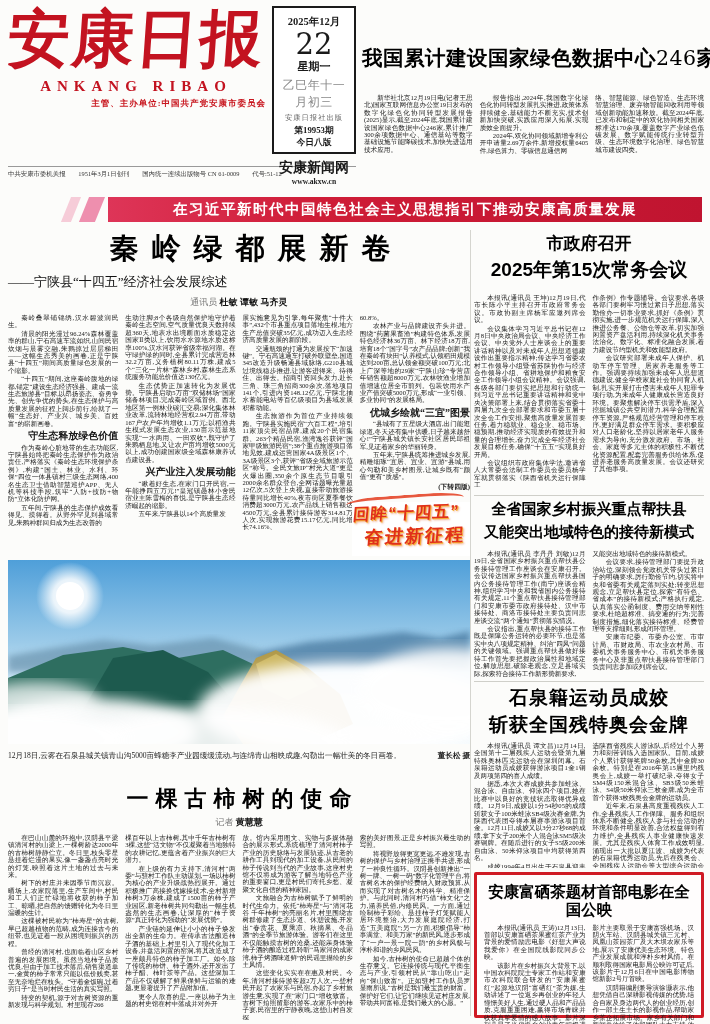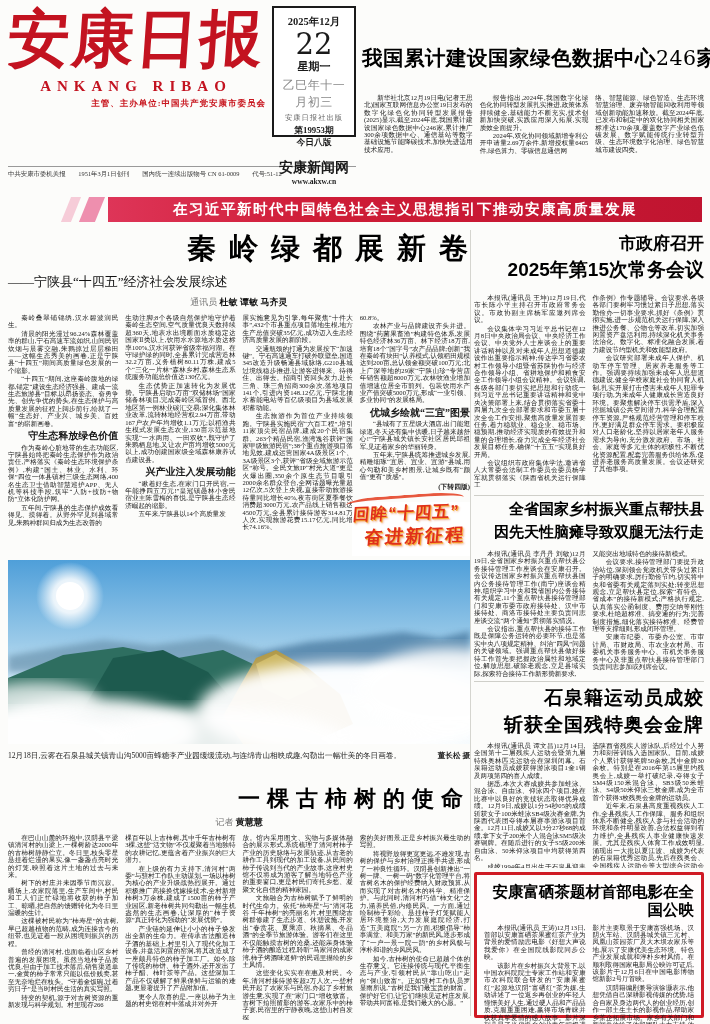--- a/index.html
+++ b/index.html
@@ -1,20 +1,20 @@
 <!DOCTYPE html>
 <html><head>
 <meta charset="utf-8">
 <style>
 *{margin:0;padding:0;box-sizing:border-box}
 html,body{background:#d8d8d2}
 .page{position:relative;width:710px;height:1024px;margin:0 auto;background:#fcfcfa;overflow:hidden;
   font-family:"Liberation Serif","DejaVu Serif",serif;color:#1a1a1a}
 .abs{position:absolute}
-.hl{font-family:"Liberation Sans","DejaVu Sans",sans-serif;font-weight:bold;color:#000;text-align:right;line-height:1.15}
+.hl{font-family:"Liberation Sans","DejaVu Sans",sans-serif;font-weight:bold;color:#000;text-align:center;line-height:1.15}
 
 .brand{color:#c31320;font-weight:900;font-size:62px;letter-spacing:2px;transform:skewX(-4deg);line-height:1;text-align:center;white-space:nowrap}
 .brand-latin{color:#c31320;font-weight:bold;font-size:15px;letter-spacing:6px;text-align:center}
 .brand-sponsor{color:#c8161e;font-weight:bold;font-size:8.5px;letter-spacing:1px;text-align:right}
 .mast-footer{border-top:1px solid #999;padding-top:3px;font-size:6.4px;color:#333;white-space:nowrap}
 .datebox{border:2px solid #1a1a1a;text-align:center;padding:7px 3px 5px 3px;background:#fff}
 .datebox .d1{font-size:10.5px;font-weight:bold}
 .datebox .day{font-size:29px;line-height:1.05;font-family:"DejaVu Serif",serif}
 .datebox .wk{font-size:11px;font-weight:bold;margin-bottom:3px}
 .datebox .lunar{font-size:12px;color:#888;margin-bottom:2px;letter-spacing:.5px}
@@ -58,21 +58,21 @@
 
 <div class="page">
 
   <div class="abs" style="left:6px;top:8px;width:260px;">
     <div class="brand">安康日报</div>
     <div class="brand-latin" style="margin-top:8px">ANKANG RIBAO</div>
     <div class="brand-sponsor" style="margin-top:3px">主管、主办单位:中国共产党安康市委员会</div>
   </div>
   <div class="abs mast-footer" style="left:8px;top:166px;width:348px;">中共安康市委机关报　　1951年3月1日创刊　　国内统一连续出版物号 CN 61-0009　　代号:51-12</div>
 
-  <div class="abs datebox" style="left:272px;top:6px;width:84px;height:131px;">
+  <div class="abs datebox" style="left:272px;top:6px;width:84px;height:148px;">
     <div class="d1">2025年12月</div>
     <div class="day">22</div>
     <div class="wk">星期一</div>
     <div class="lunar">乙巳年十一月初三</div>
     <div class="pub">安康日报社出版</div>
     <div class="iss">第19953期</div>
     <div class="pg">今日八版</div>
     <div class="site">安康新闻网</div>
     <div class="url">www.akxw.cn</div>
   </div>
@@ -228,21 +228,21 @@
         <div class="para">会议组织市政府集体学法,邀请省人大常委会法制工作委员会委员杨学军就贯彻落实《陕西省机关运行保障工</div>
       </div>
       <div class="col">
         <div class="para flush">作条例》作专题辅导。会议要求,各级各部门要树牢习惯过紧日子思想,落实勤俭办一切事业要求,抓好《条例》贯彻实施,进一步规范机关运行保障,深入推进公务餐、公物仓等改革,切实加强闲置资产盘活利用,持续深化机关事务法治化、数字化、标准化融合发展,着力建设节约型机关和效能型政府。</div>
         <div class="para">会议研究部署未成年人保护、机动车停车管理、居家养老服务等工作。强调要持续加强未成年人思想道德建设,健全学校家庭社会协同育人机制,扎实开展打击侵害未成年人犯罪专项行动,为未成年人健康成长营造良好环境。要聚焦解决停车供需矛盾,深入挖掘城镇公共空间潜力,科学合理配置停车资源,严格规范经营管理和停车秩序,更好满足群众停车需求。要积极应对人口老龄化,坚持以居家老年人服务需求为导向,充分激发政府、市场、社会、家庭等多元主体的积极性,不断优化资源配置,配套完善服务供给体系,促进养老服务高质量发展。会议还研究了其他事项。</div>
       </div>
     </div>
 
   <div class="abs hrule" style="left:474px;top:495px;width:230px;"></div>
   <div class="abs hl" style="left:474px;top:500px;width:230px;font-size:15px;">全省国家乡村振兴重点帮扶县</div>
-  <div class="abs hl" style="left:474px;top:523px;width:230px;font-size:15px;">因先天性脑瘫导致双腿无法行走</div>
+  <div class="abs hl" style="left:474px;top:523px;width:230px;font-size:15px;">又能突出地域特色的接待新模式</div>
   <div class="abs cols" style="left:474px;top:550px;width:230px;height:128px;">
       <div class="col">
         <div class="para">本报讯(通讯员 李丹丹 刘敏)12月19日,全省国家乡村振兴重点帮扶县公务接待管理工作座谈会在安康召开。会议传达国家乡村振兴重点帮扶县国内公务接待管理工作(南宁)座谈会精神,组织学习中央和我省国内公务接待有关规定,11个重点帮扶县接待管理部门和安康市委市政府接待处、汉中市接待处、商洛市接待处主要负责同志座谈交流“两个通知”贯彻落实情况。</div>
         <div class="para">会议指出,重点帮扶县的接待工作既是保障公务运转的必要环节,也是落实中央八项规定精神、纠治“四风”问题的关键领域。强调重点帮扶县做好接待工作首先要把握政治属性和地域定位,解放思想,破除老观念,立足县域实际,探索符合接待工作新形势新要求,</div>
       </div>
       <div class="col">
         <div class="para flush">又能突出地域特色的接待新模式。</div>
         <div class="para">会议要求,接待管理部门要提升政治站位,深刻领会党政机关带头过紧日子的明确要求,厉行勤俭节约,切实将中央和省委有关规定落到实处;转变思想观念,立足帮扶县定位,探索“有特色、省成本”的接待新模式;严格执行规定,认真落实公函制度、费用交纳等刚性要求,杜绝超标准、搞变通的行为;完善制度措施,细化落实接待标准、经费管理等支撑细则,形成闭环管理。</div>
         <div class="para">安康市纪委、市委办公室、市审计局、市财政局、市农业农村局、市委机关事务服务中心、市机关事务服务中心及非重点帮扶县接待管理部门负责同志参加或列席会议。</div>
       </div>

